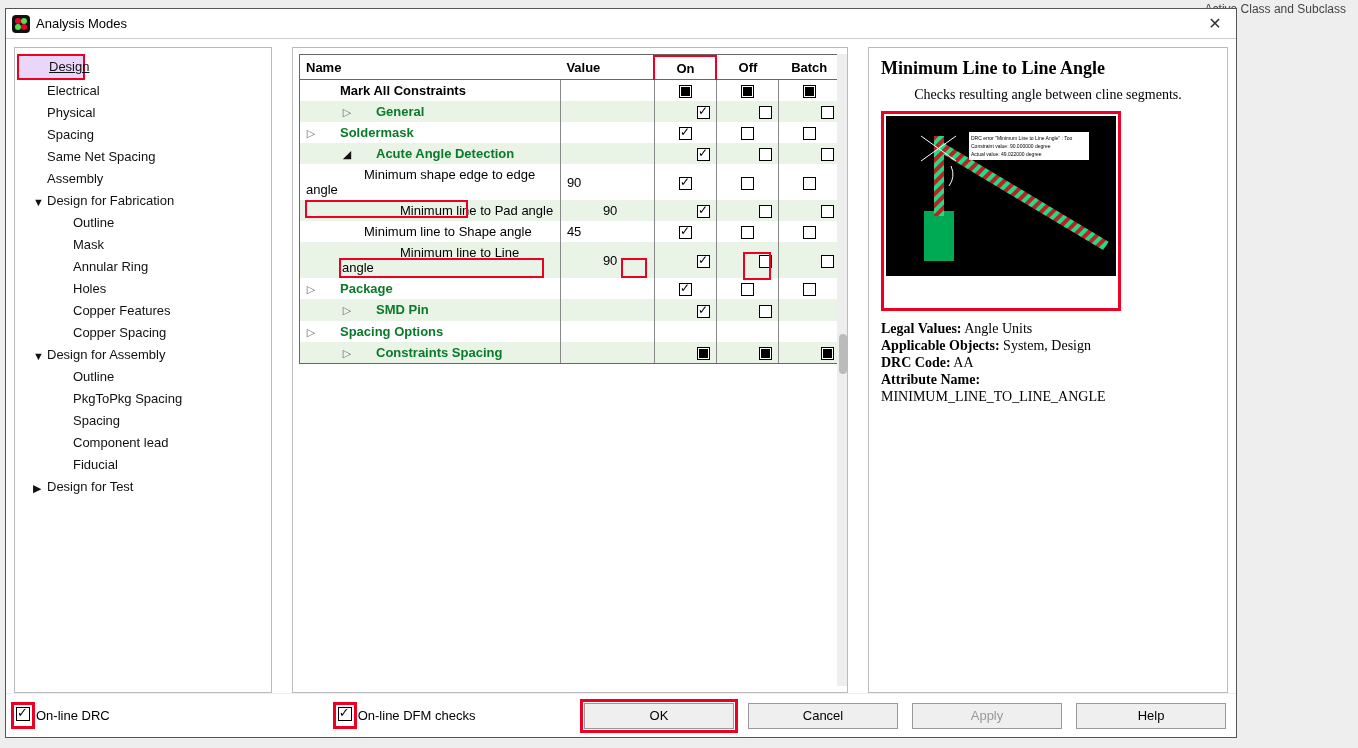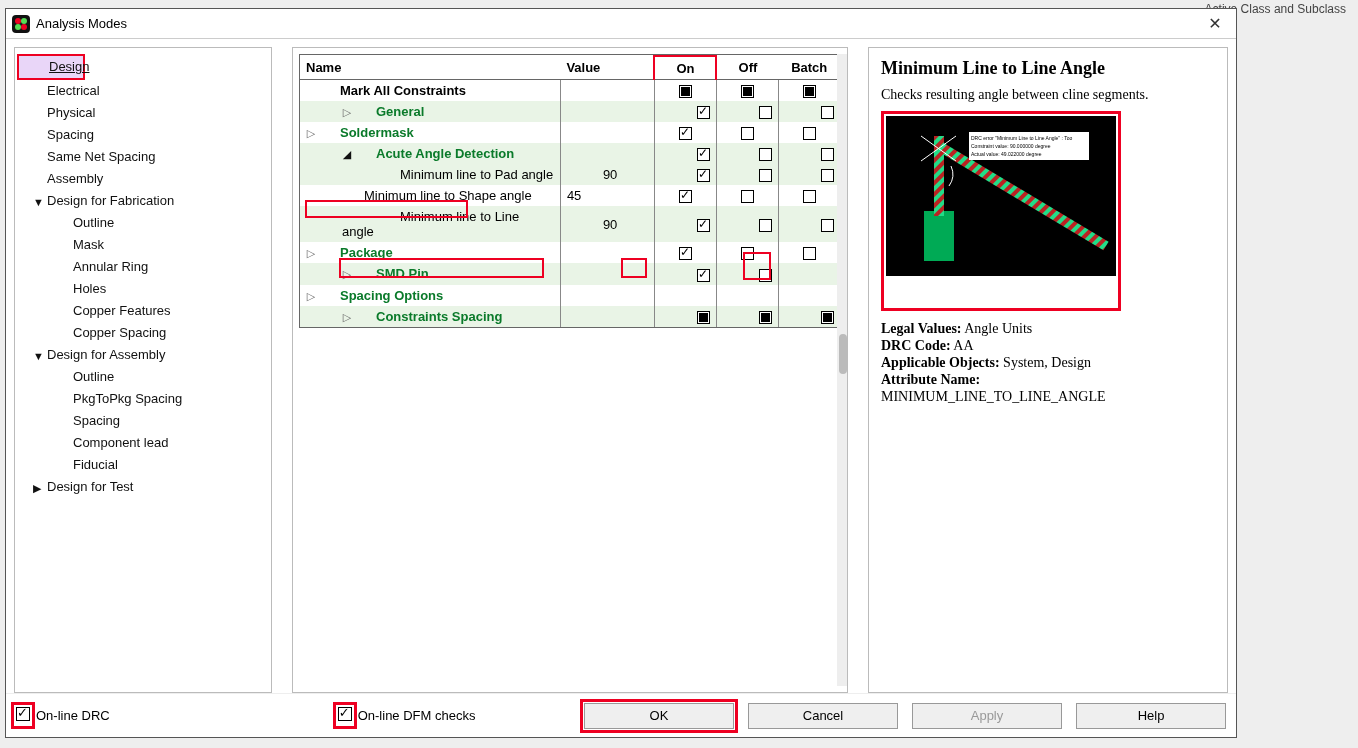--- a/index.html
+++ b/index.html
@@ -77,21 +77,21 @@
     position:absolute; right:0; top:6px; bottom:6px; width:10px;
   }
   .vscroll .track { width:10px; height:100%; background:#eee; }
   .vscroll .thumb { position:absolute; right:0; top:280px; width:8px; height:40px; background:#bbb; border-radius:4px; }
 
   .info {
     width:360px; border:1px solid #bbb; background:#fff; padding:10px 12px;
     overflow:hidden;
   }
   .info h3 { font-family:"Times New Roman",serif; font-size:18px; font-weight:bold; margin-bottom:8px; }
-  .info .desc { font-family:"Times New Roman",serif; font-size:14px; margin-bottom:8px; }
+  .info .desc { font-family:"Times New Roman",serif; font-size:14px; margin-bottom:8px;text-align:center; }
   .info .thumb-box {
     border:3px solid #e02; padding:2px; width:240px; height:200px; position:relative;
   }
   .thumb-svg { width:100%; height:160px; background:#000; display:block; }
   .info dl { font-family:"Times New Roman",serif; font-size:14px; margin-top:10px; }
   .info dl .row { margin:1px 0; }
   .info dl .k { font-weight:bold; }
 
   .footer {
     position:absolute; left:0; right:0; bottom:0; height:44px; background:#fff;
@@ -181,20 +181,27 @@
               <tr>
                 <td class="name indent1"><span class="tog2 ">▷</span><span class="nm green">Soldermask</span></td>
                 <td></td>
                 <td class="c"><span class="cbc"></span></td>
                 <td class="c"><span class="cb"></span></td>
                 <td class="c"><span class="cb"></span></td>
               </tr>
               <tr class="shade">
                 <td class="name indent1"><span class="tog2 open">◢</span><span class="nm green">Acute Angle Detection</span></td>
                 <td></td>
+                <td class="c"><span class="cbc"></span></td>
+                <td class="c"><span class="cb"></span></td>
+                <td class="c"><span class="cb"></span></td>
+              </tr>
+              <tr>
+                <td class="name indent2"><span class="tog2 "></span><span class="nm ">Minimum shape edge to edge angle</span></td>
+                <td>90</td>
                 <td class="c"><span class="cbc"></span></td>
                 <td class="c"><span class="cb"></span></td>
                 <td class="c"><span class="cb"></span></td>
               </tr>
               <tr class="shade">
                 <td class="name indent2"><span class="tog2 "></span><span class="nm ">Minimum line to Pad angle</span></td>
                 <td>90</td>
                 <td class="c"><span class="cbc"></span></td>
                 <td class="c"><span class="cb"></span></td>
                 <td class="c"><span class="cb"></span></td>
@@ -275,22 +282,22 @@
           <path d="M48 20 L48 100 L215 130" fill="none" stroke="#fff" stroke-width="0"></path>
           <path d="M60 50 A20 20 0 0 1 58 70" fill="none" stroke="#fff" stroke-width="1"></path>
           <rect x="78" y="16" width="120" height="28" fill="#fff"></rect>
           <text x="80" y="24" font-size="5" fill="#000">DRC error "Minimum Line to Line Angle" : Too</text>
           <text x="80" y="32" font-size="5" fill="#000">Constraint value: 90.000000 degree</text>
           <text x="80" y="40" font-size="5" fill="#000">Actual value: 49.022000 degree</text>
         </svg>
       </div>
       <dl>
         <div class="row"><span class="k">Legal Values:</span><span> Angle Units</span></div>
+        <div class="row"><span class="k">Applicable Objects:</span><span> System, Design</span></div>
         <div class="row"><span class="k">DRC Code:</span><span> AA</span></div>
-        <div class="row"><span class="k">Applicable Objects:</span><span> System, Design</span></div>
         <div class="row"><span class="k">Attribute Name:</span></div>
         <div class="row"><span>MINIMUM_LINE_TO_LINE_ANGLE</span></div>
       </dl>
     </div>
   </div>
 
   <div class="footer">
     <label>
       <span class="cb-wrap"><span class="chk checked"></span></span>
       <span>On-line DRC</span>

